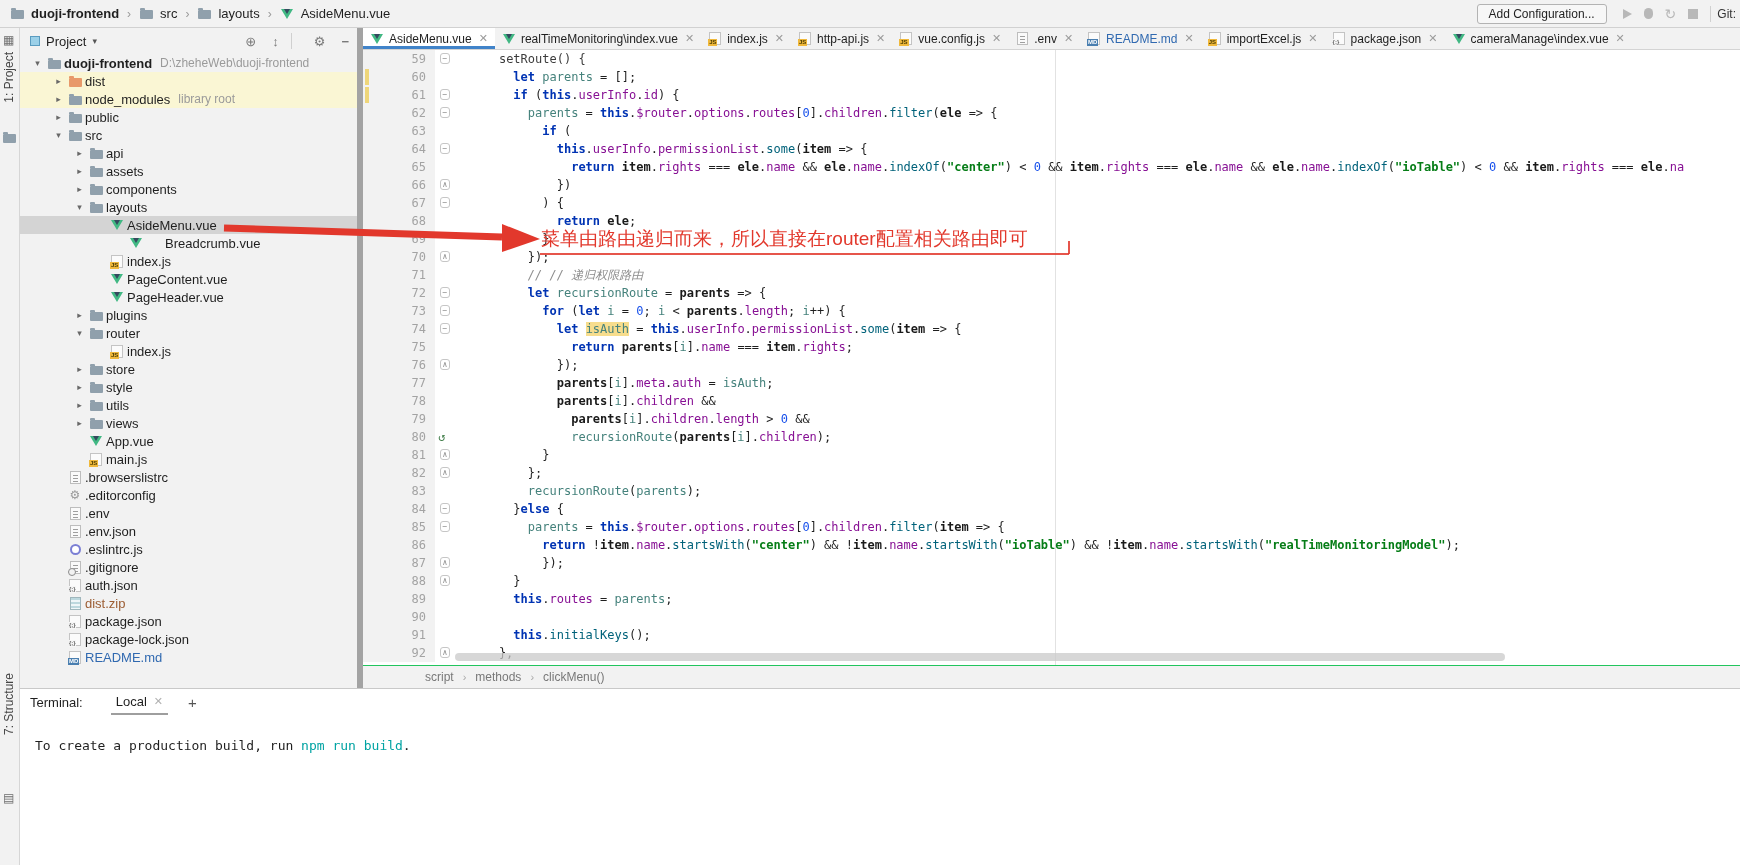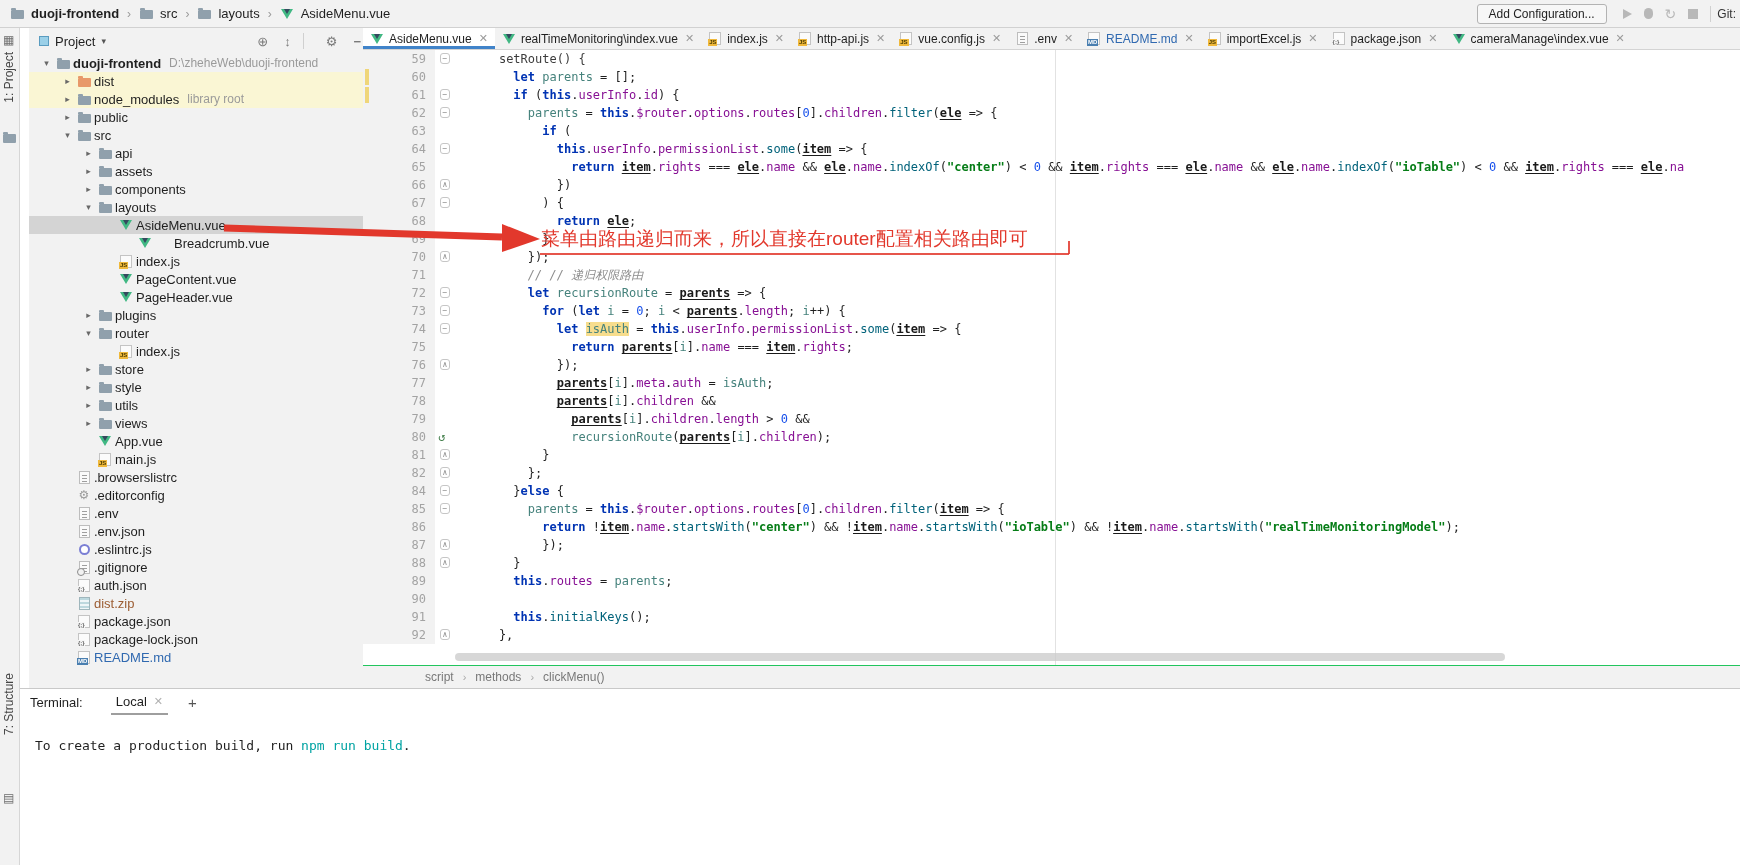--- a/index.html
+++ b/index.html
@@ -21,21 +21,21 @@
   .stop-i{width:10px;height:10px;background:#b8b8b8}
   .tb-sep{width:1px;height:16px;background:#d0d0d0;margin:0 6px}
   .git-lbl{font-size:12px;color:#333}
 
   
   #stripe{position:absolute;left:0;top:28px;width:20px;height:837px;background:#f2f2f2;border-right:1px solid #d6d6d6;box-sizing:border-box}
   .vlabel{writing-mode:vertical-rl;transform:rotate(180deg);font-size:12px;color:#454545;position:absolute;left:2px;white-space:nowrap}
   .sic{position:absolute;left:3px;font-size:12px;color:#6e6e6e;line-height:1}
 
   
-  #project{position:absolute;left:29px;top:28px;width:343px;height:660px;background:#f2f2f2;border-right:3px solid #a3a3a3;box-sizing:border-box;overflow:hidden}
+  #project{position:absolute;left:20px;top:28px;width:343px;height:660px;background:#f2f2f2;border-right:6px solid #a3a3a3;box-sizing:border-box;overflow:hidden}
   .pj-head{height:26px;display:flex;align-items:center;padding:0 8px 0 10px;gap:6px}
   .pj-sq{width:10px;height:10px;background:#9bd0e8;border:1px solid #5a9cc0;box-sizing:border-box}
   .pj-caret{font-size:9px;color:#555}
   .pj-ic{color:#7a7a7a;font-size:13px;margin-left:10px;line-height:1}
   .pj-minus{font-weight:bold}
   #tree{position:absolute;left:0;top:26px;width:343px}
   .trow{height:18px;display:flex;align-items:center;white-space:nowrap;font-size:13px;box-sizing:border-box}
   .trow.sel{background:#d4d4d4}
   .trow.hlrow{background:#faf6d4}
   .chev{width:15px;flex:none;text-align:center;color:#686868;font-size:9px}
@@ -72,21 +72,21 @@
   .cl{display:flex;height:18px;position:relative}
   .gut{width:72px;flex:none;position:relative;background:#f2f2f2}
   .gnum{position:absolute;right:9px;top:0;color:#a3a3a3;font-size:12px}
   .gchange{position:absolute;left:2px;top:1px;width:4px;height:16px;background:#efd679}
   .fold{width:35px;flex:none;position:relative}
   .fglyph{position:absolute;left:5px;top:3px;width:10px;height:11px;border:1px solid #c6c6c6;border-radius:3px;color:#8a8a8a;font-size:8px;line-height:10px;text-align:center;background:#fff;box-sizing:border-box}
   .ricon{position:absolute;left:3px;top:0;color:#45804d;font-size:12px}
   .ctext{white-space:pre}
   .kw{color:#0033b3;font-weight:bold}
   .vr{color:#45827c}
-  .pr{font-weight:600;text-decoration:underline;text-underline-offset:2px;color:#1a1a1a}
+  .pr{font-weight:600;text-underline-offset:2px;color:#1a1a1a}
   .fd{color:#871094}
   .mt{color:#00627a}
   .st{color:#067d17;font-weight:600}
   .nm{color:#1750eb}
   .ct{color:#8c8c8c;font-style:italic}
   .hl{background:#f7dd8d;color:#45827c}
   .dc{color:#3c3c3c}
   .hthumb{position:absolute;left:92px;top:603px;width:1050px;height:8px;background:#c9c9c9;border-radius:4px;opacity:.75}
   #ebc{position:absolute;left:0;top:637px;width:1377px;height:23px;background:#f2f2f2;border-top:1px solid #22c55e;display:flex;align-items:center;padding-left:62px;box-sizing:border-box;color:#787878;font-size:12px}
   .ebc-sep{color:#a8a8a8;margin:0 9px;font-size:11px}
@@ -689,20 +689,27 @@
             <span class="gut">
               <span class="gnum">82</span>
             </span>
             <span class="fold">
               <span class="fglyph">∧</span>
             </span>
             <span class="ctext"><span>        };</span></span>
           </div>
           <div class="cl">
             <span class="gut">
+              <span class="gnum">83</span>
+            </span>
+            <span class="fold"></span>
+            <span class="ctext"><span>        </span><span class="vr">recursionRoute</span><span>(</span><span class="vr">parents</span><span>);</span></span>
+          </div>
+          <div class="cl">
+            <span class="gut">
               <span class="gnum">84</span>
             </span>
             <span class="fold">
               <span class="fglyph">−</span>
             </span>
             <span class="ctext"><span>      }</span><span class="kw">else</span><span> {</span></span>
           </div>
           <div class="cl">
             <span class="gut">
               <span class="gnum">85</span>

